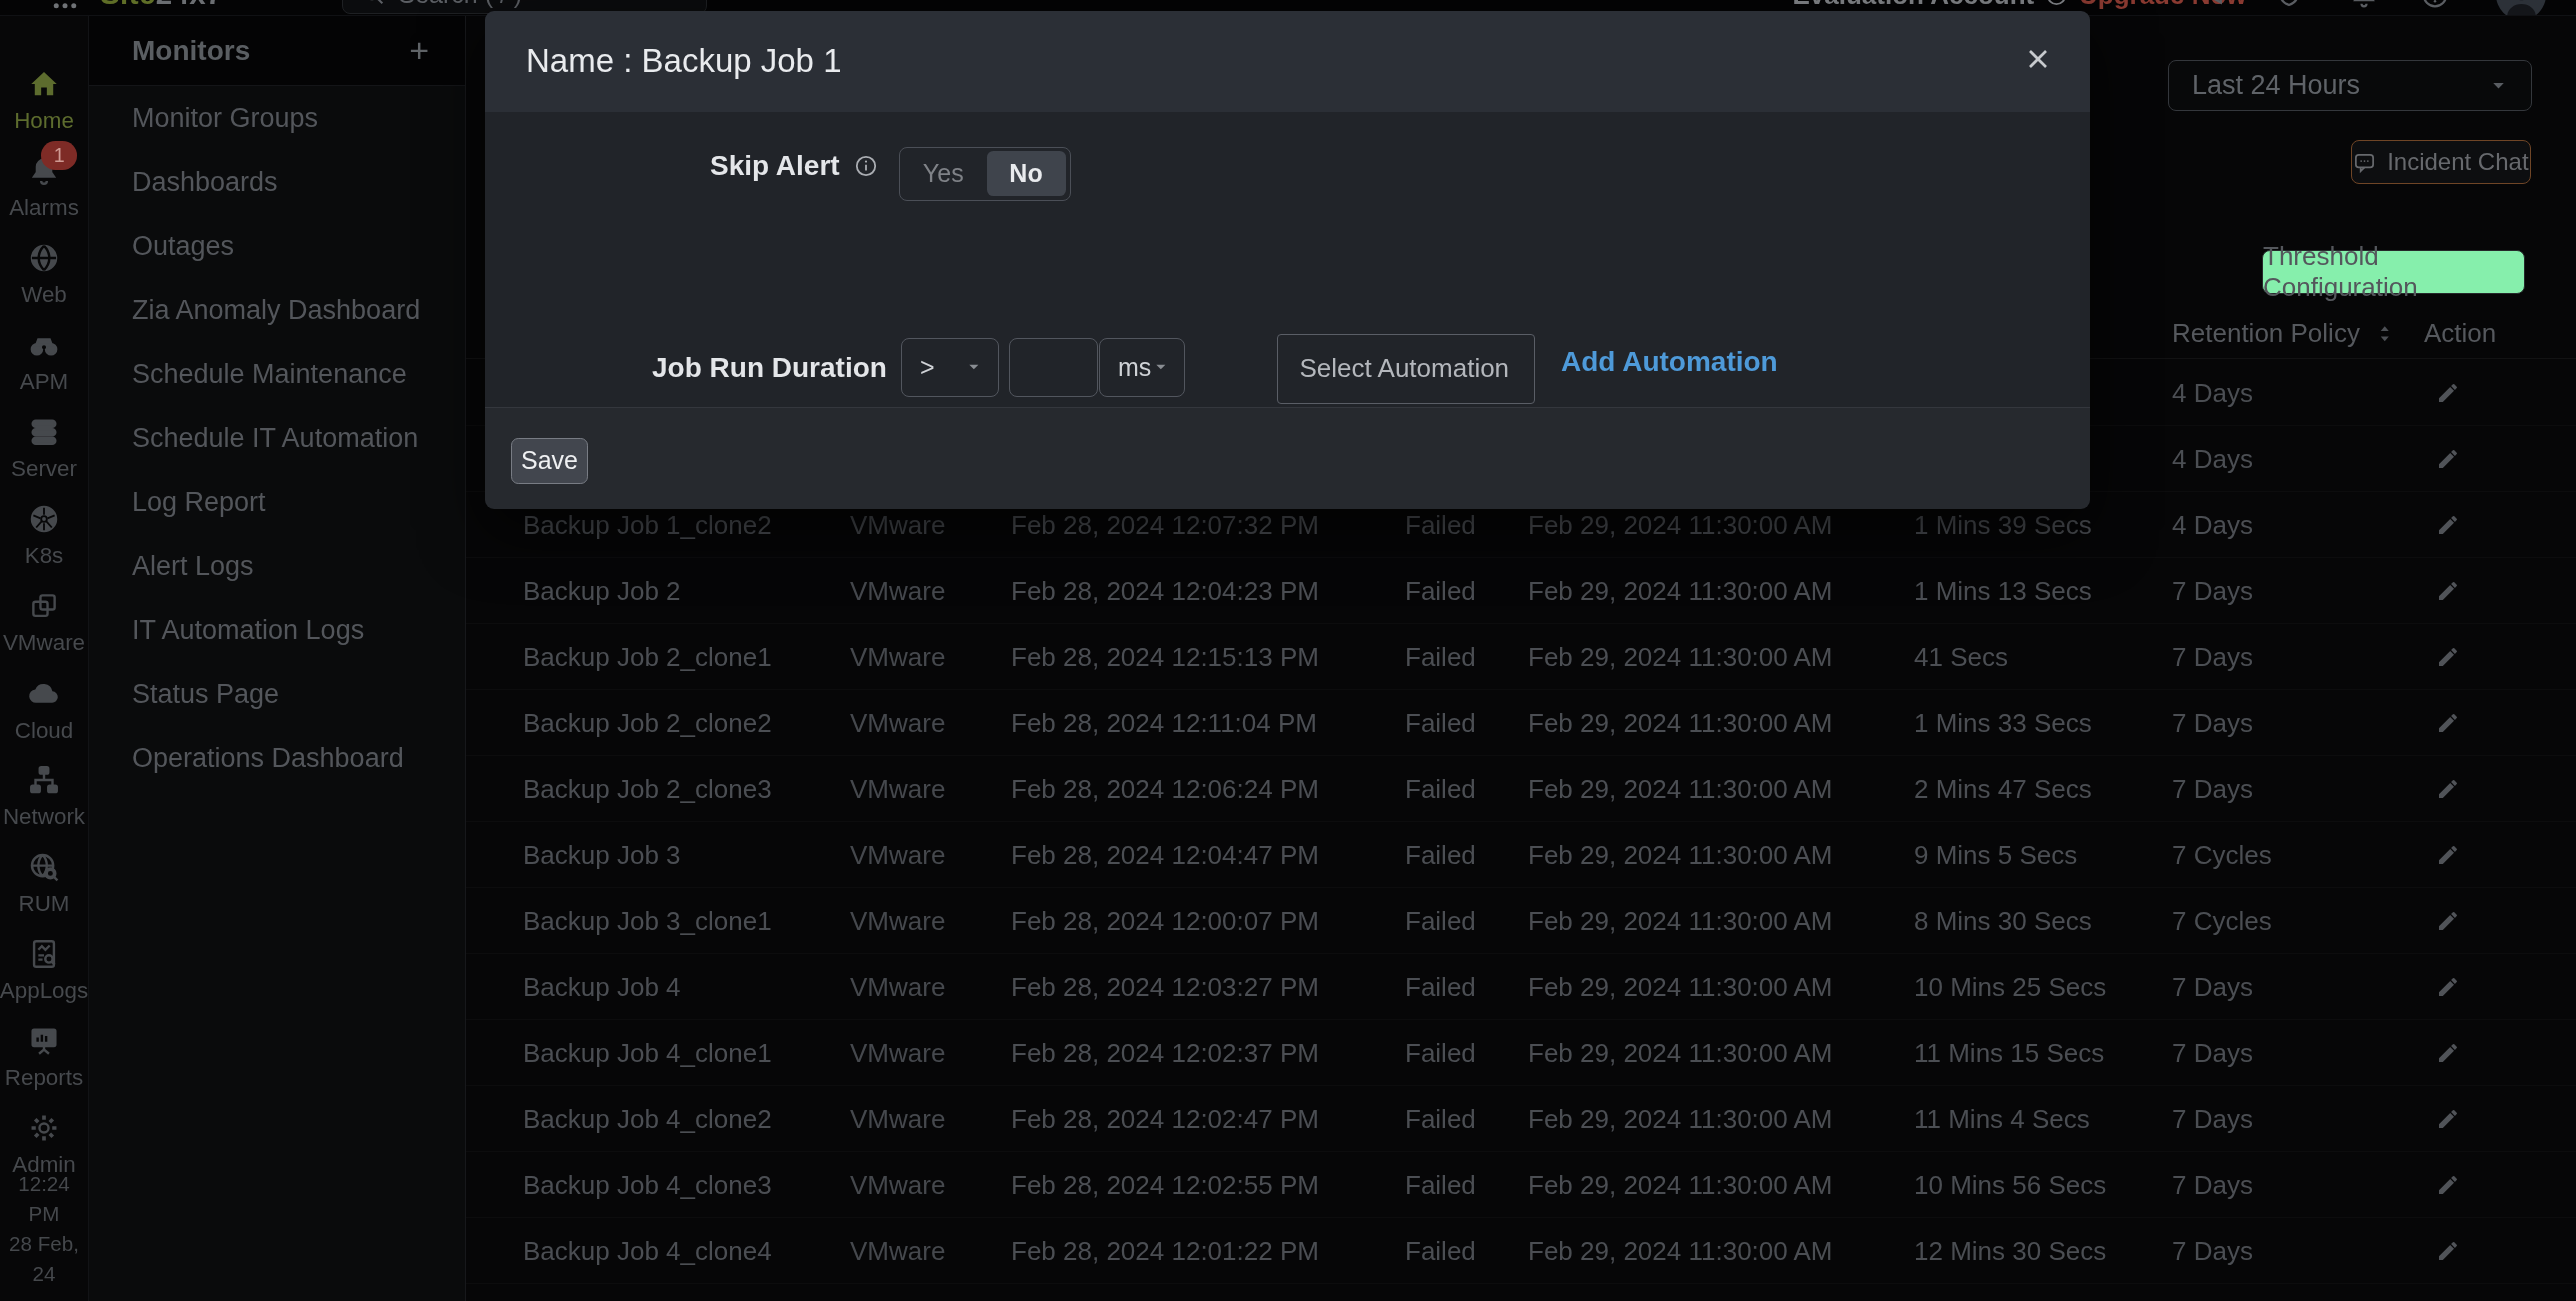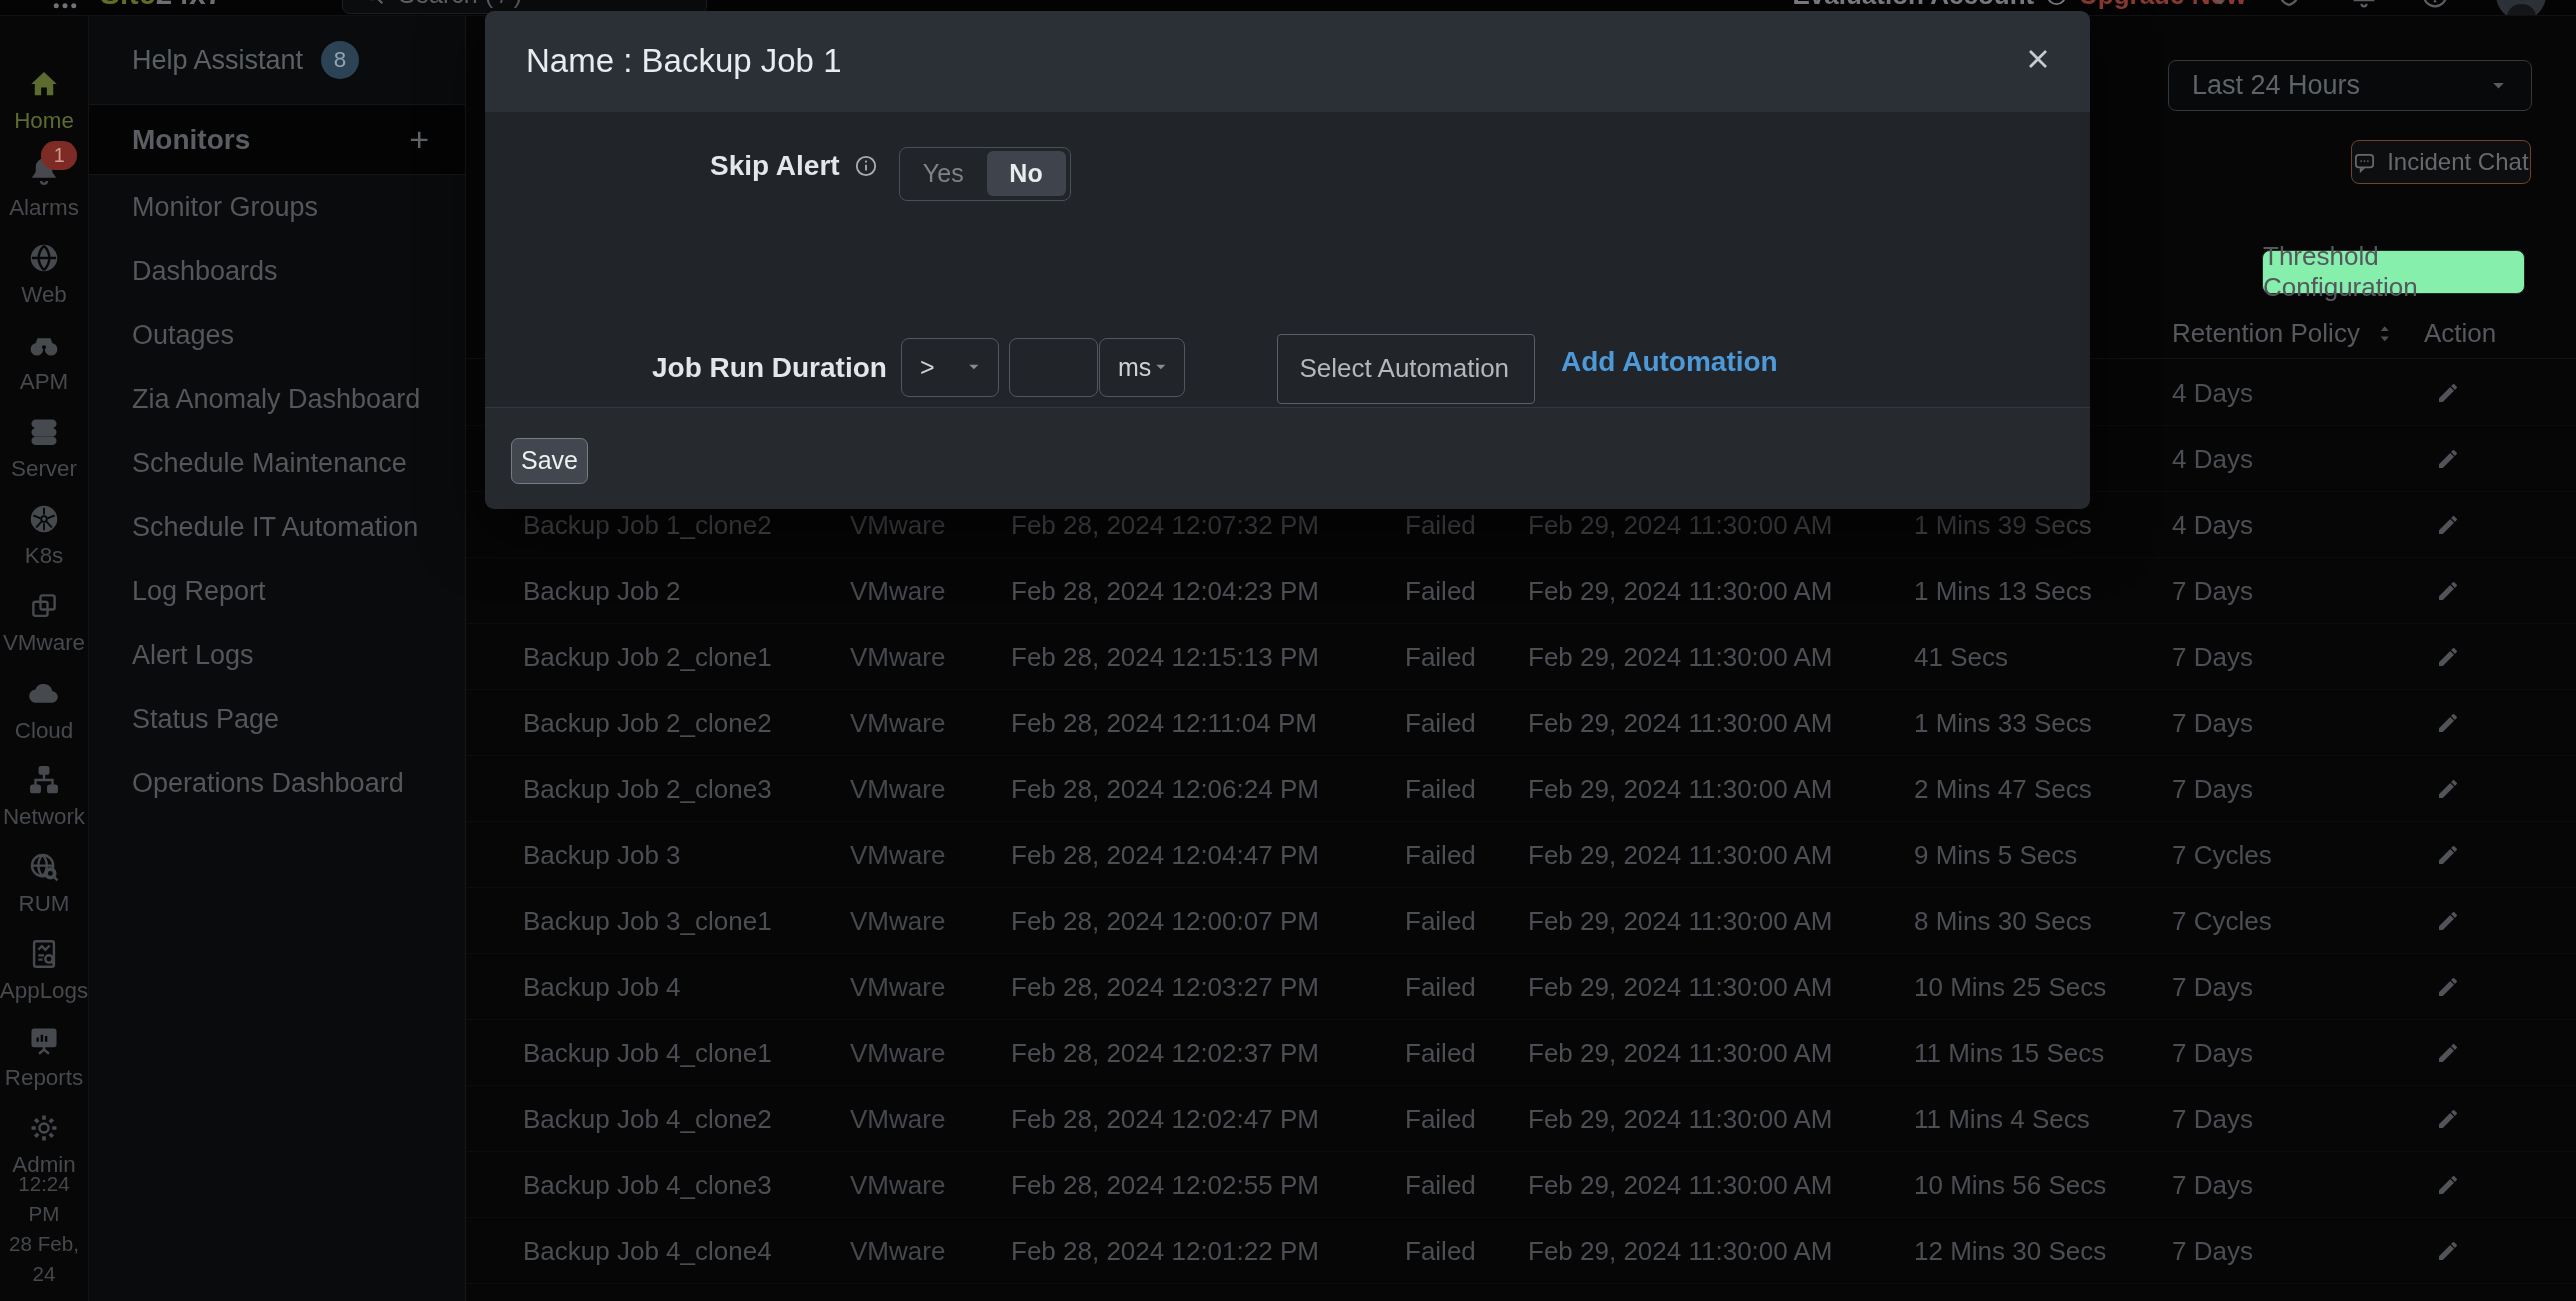--- a/index.html
+++ b/index.html
@@ -338,24 +338,20 @@
     <span class="lbl">Admin</span>
   </div>
     </div>
   <div class="clock">
     <div>12:24 PM</div>
     <div>28 Feb, 24</div>
   </div>
 </div>
 
 <div class="menubar">
-  <div class="menu-help">
-    <span>Help Assistant</span>
-    <span class="help-badge">8</span>
-  </div>
   <div class="menu-monitors">
     <span>Monitors</span>
     <span class="plus">+</span>
   </div>
   <div id="menu-items">
       <div class="menu-item">
         <span>Monitor Groups</span>
       </div>
       <div class="menu-item">
         <span>Dashboards</span>
@@ -370,20 +366,23 @@
         <span>Schedule Maintenance</span>
       </div>
       <div class="menu-item">
         <span>Schedule IT Automation</span>
       </div>
       <div class="menu-item">
         <span>Log Report</span>
       </div>
       <div class="menu-item">
         <span>Alert Logs</span>
+      </div>
+      <div class="menu-item">
+        <span>IT Automation Logs</span>
       </div>
       <div class="menu-item">
         <span>Status Page</span>
       </div>
       <div class="menu-item">
         <span>Operations Dashboard</span>
       </div>
     </div>
 </div>
 

